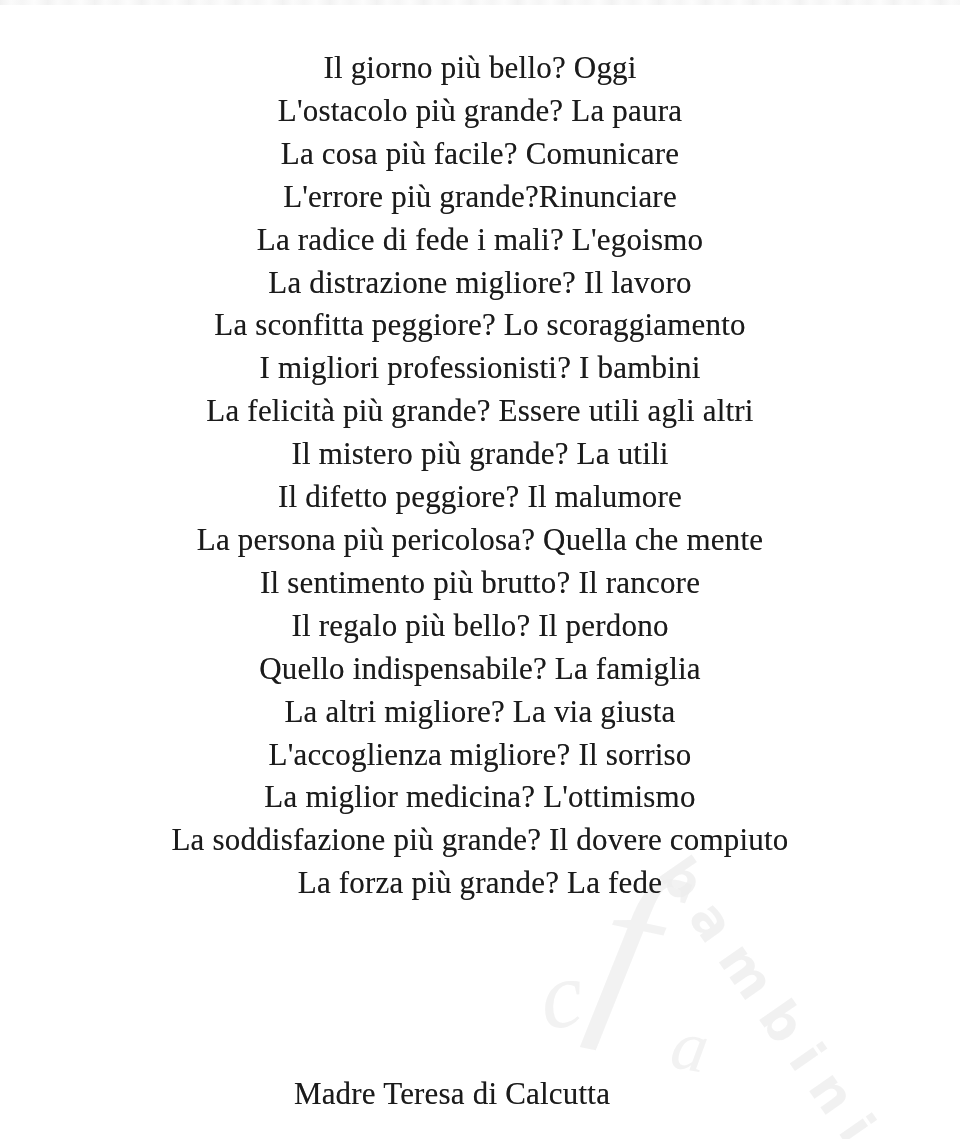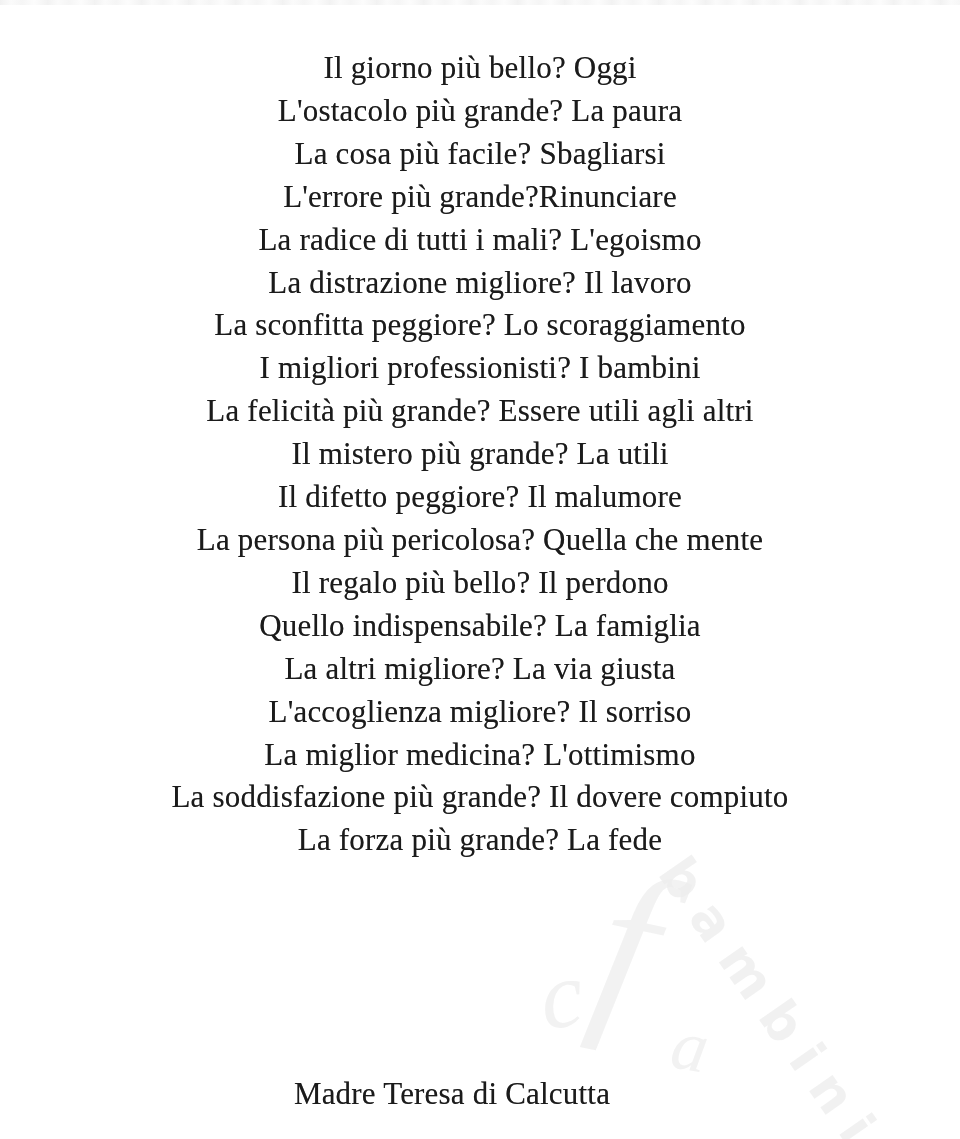--- a/index.html
+++ b/index.html
@@ -108,30 +108,31 @@
   <div class="top-noise"></div>
 
   <span class="wm wm-glyph wm-glyph-1">f</span>
   <span class="wm wm-glyph wm-glyph-2">c</span>
   <span class="wm wm-glyph wm-glyph-3">a</span>
   <span class="wm wm-arc">bambini.it</span>
 
   <div class="poem">
     <div class="line">Il giorno più bello? Oggi</div>
     <div class="line">L'ostacolo più grande? La paura</div>
-    <div class="line">La cosa più facile? Sbagliarsi</div>
+    <div class="line">La cosa più facile? Comunicare</div>
     <div class="line">L'errore più grande?Rinunciare</div>
-    <div class="line">La radice di tutti i mali? L'egoismo</div>
+    <div class="line">La radice di fede i mali? L'egoismo</div>
     <div class="line">La distrazione migliore? Il lavoro</div>
     <div class="line">La sconfitta peggiore? Lo scoraggiamento</div>
     <div class="line">I migliori professionisti? I bambini</div>
     <div class="line">La felicità più grande? Essere utili agli altri</div>
     <div class="line">Il mistero più grande? La utili</div>
     <div class="line">Il difetto peggiore? Il malumore</div>
     <div class="line">La persona più pericolosa? Quella che mente</div>
+    <div class="line">Il sentimento più brutto? Il rancore</div>
     <div class="line">Il regalo più bello? Il perdono</div>
     <div class="line">Quello indispensabile? La famiglia</div>
     <div class="line">La altri migliore? La via giusta</div>
     <div class="line">L'accoglienza migliore? Il sorriso</div>
     <div class="line">La miglior medicina? L'ottimismo</div>
     <div class="line">La soddisfazione più grande? Il dovere compiuto</div>
     <div class="line">La forza più grande? La fede</div>
   </div>
 
   <div class="attribution">Madre Teresa di Calcutta</div>

